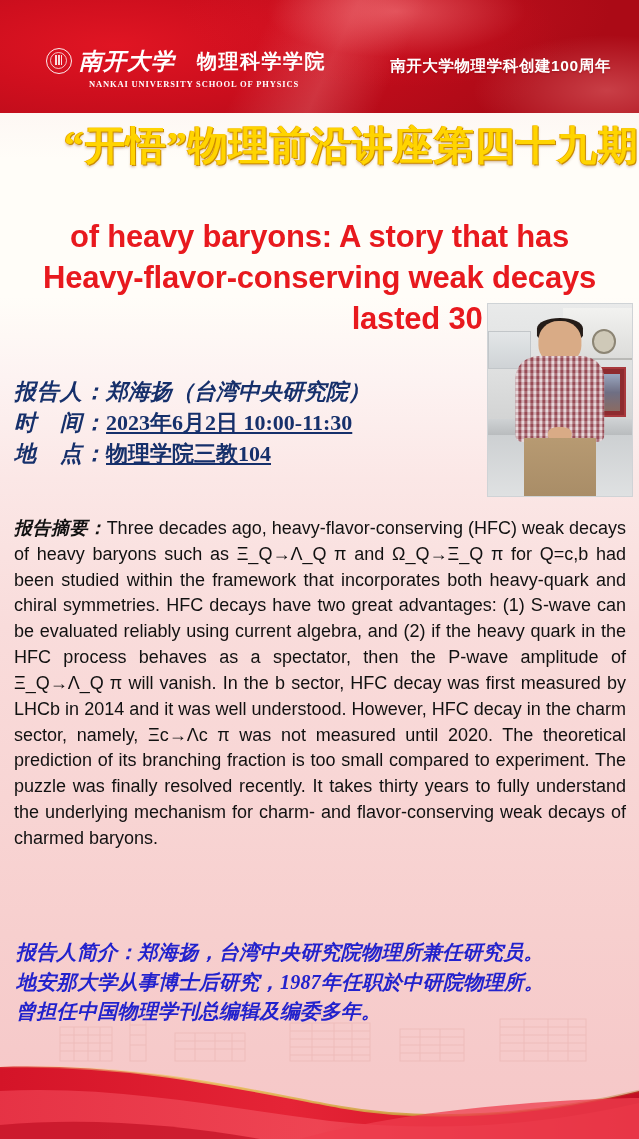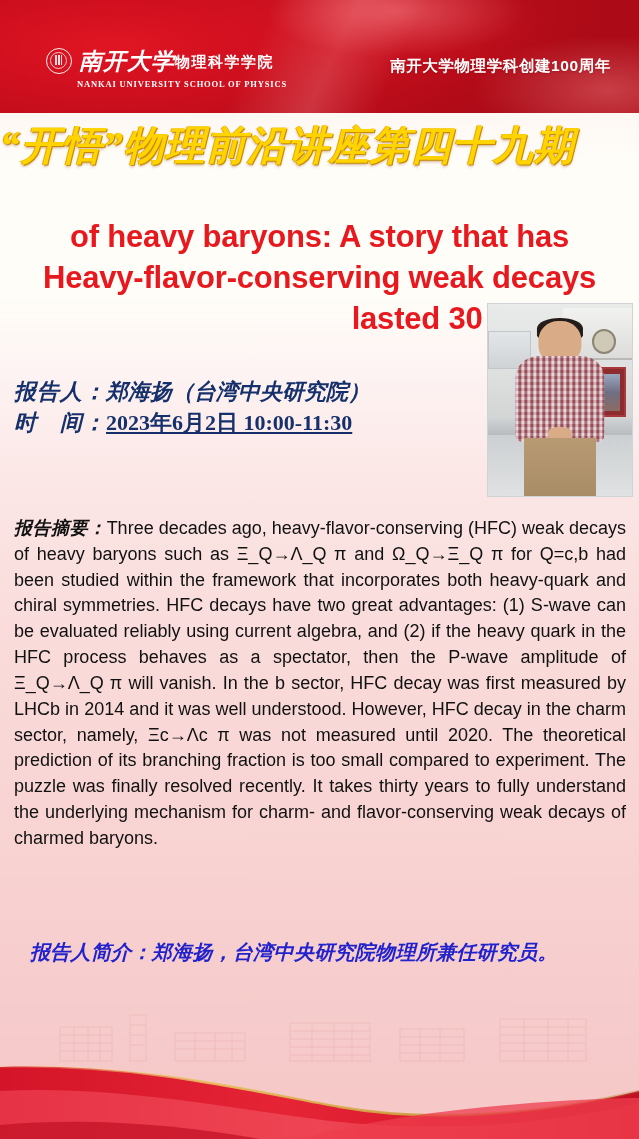--- a/index.html
+++ b/index.html
@@ -90,56 +90,55 @@
     font-family: "Liberation Serif", serif;
     font-size: 23px;
     font-weight: 700;
     font-style: italic;
     letter-spacing: 1px;
     line-height: 1;
     white-space: nowrap;
   }
   .school-cn {
     color: #ffffff;
-    font-size: 15px;
+    font-size: 20px;
     font-weight: 700;
     letter-spacing: 1.5px;
     line-height: 1;
-    margin-left: 0;
+    margin-left: 22px;
     white-space: nowrap;
   }
   .uni-en {
     color: #ffffff;
     font-family: "Liberation Serif", serif;
     font-size: 8.5px;
     font-weight: 700;
     letter-spacing: 0.85px;
     margin-top: 5px;
-    margin-left: 31px;
+    margin-left: 43px;
     white-space: nowrap;
   }
   .anniversary {
     position: absolute;
     right: 28px; top: 56px;
     color: #ffffff;
     font-size: 15.5px;
     font-weight: 700;
     letter-spacing: 0.6px;
     white-space: nowrap;
     text-shadow: 0 1px 2px rgba(120,0,10,0.35);
   }
 
   
   .series-title {
     position: absolute;
     left: 0; top: 124px;
     width: 639px;
-    text-align: left;
-    font-family: "Liberation Serif", serif;
-    font-style: italic;
+    text-align: right;
+    font-family: "Liberation Serif", serif;
     font-weight: 700;
     font-size: 40px;
     letter-spacing: 1px;
     line-height: 1.12;
     color: #ffd400;
     white-space: nowrap;
     text-shadow:
       1px 1px 0 #c98a00,
       -1px 0 0 #e8a700,
       0 2px 3px rgba(140,70,0,0.45);
@@ -290,21 +289,21 @@
     left: 16px; top: 938px;
     width: 612px;
     color: #2222cc;
     font-family: "Liberation Serif", serif;
     font-weight: 700;
     font-style: italic;
     font-size: 20px;
     line-height: 1.48;
     letter-spacing: 0.3px;
   }
-  .bio .bline { display: block; white-space: nowrap; margin-left: 14px; }
+  .bio .bline { display: block; white-space: nowrap; }
 
   
   .buildings {
     position: absolute;
     left: 0; bottom: 74px;
     width: 639px; height: 60px;
     opacity: 0.22;
   }
 
   
@@ -359,28 +358,33 @@
     <span class="pants"></span>
   </div>
 
   <div class="info">
     <div class="row">
       <span class="lbl">报告人：</span><span class="valcn">郑海扬（台湾中央研究院）</span>
     </div>
     <div class="row">
       <span class="lbl sp">时　间：</span><span class="val">2023年6月2日 10:00-11:30</span>
     </div>
+    <div class="row">
+      <span class="lbl sp">地　点：</span><span class="val valcn">物理学院三教104</span>
+    </div>
   </div>
 
   <div class="abstract">
     <span class="head-cn">报告摘要：</span><span>Three decades ago, heavy-flavor-conserving (HFC) weak decays of heavy baryons  such as Ξ_Q→Λ_Q π and Ω_Q→Ξ_Q π for Q=c,b had been studied within the framework that incorporates both heavy-quark and chiral symmetries. HFC decays have two great advantages: (1) S-wave can be evaluated reliably  using current algebra, and (2) if the heavy quark in the HFC process behaves  as a spectator, then the P-wave amplitude of Ξ_Q→Λ_Q π will vanish. In the b  sector, HFC decay was first measured by LHCb in 2014 and it was well  understood. However, HFC decay in the charm sector, namely, Ξc→Λc π was not  measured until 2020. The theoretical prediction of its branching fraction is  too small compared to experiment. The puzzle was finally resolved recently. It takes thirty years to fully understand the underlying mechanism for charm- and flavor-conserving weak decays of charmed baryons.</span>
   </div>
 
   <div class="bio">
     <span class="bline">报告人简介：郑海扬，台湾中央研究院物理所兼任研究员。</span>
+    <span class="bline">地安那大学从事博士后研究，1987年任职於中研院物理所。</span>
+    <span class="bline">曾担任中国物理学刊总编辑及编委多年。</span>
   </div>
 
   <svg class="buildings" viewBox="0 0 639 60" preserveAspectRatio="none">
     <g stroke="#d08a80" fill="none" stroke-width="1">
       <rect x="60" y="22" width="52" height="34"></rect>
       <path d="M60 30 h52 M60 38 h52 M60 46 h52 M74 22 v34 M88 22 v34 M100 22 v34"></path>
       <rect x="130" y="10" width="16" height="46"></rect>
       <path d="M130 20 h16 M130 30 h16 M130 40 h16"></path>
       <rect x="175" y="28" width="70" height="28"></rect>
       <path d="M175 36 h70 M175 44 h70 M195 28 v28 M215 28 v28 M232 28 v28"></path>

